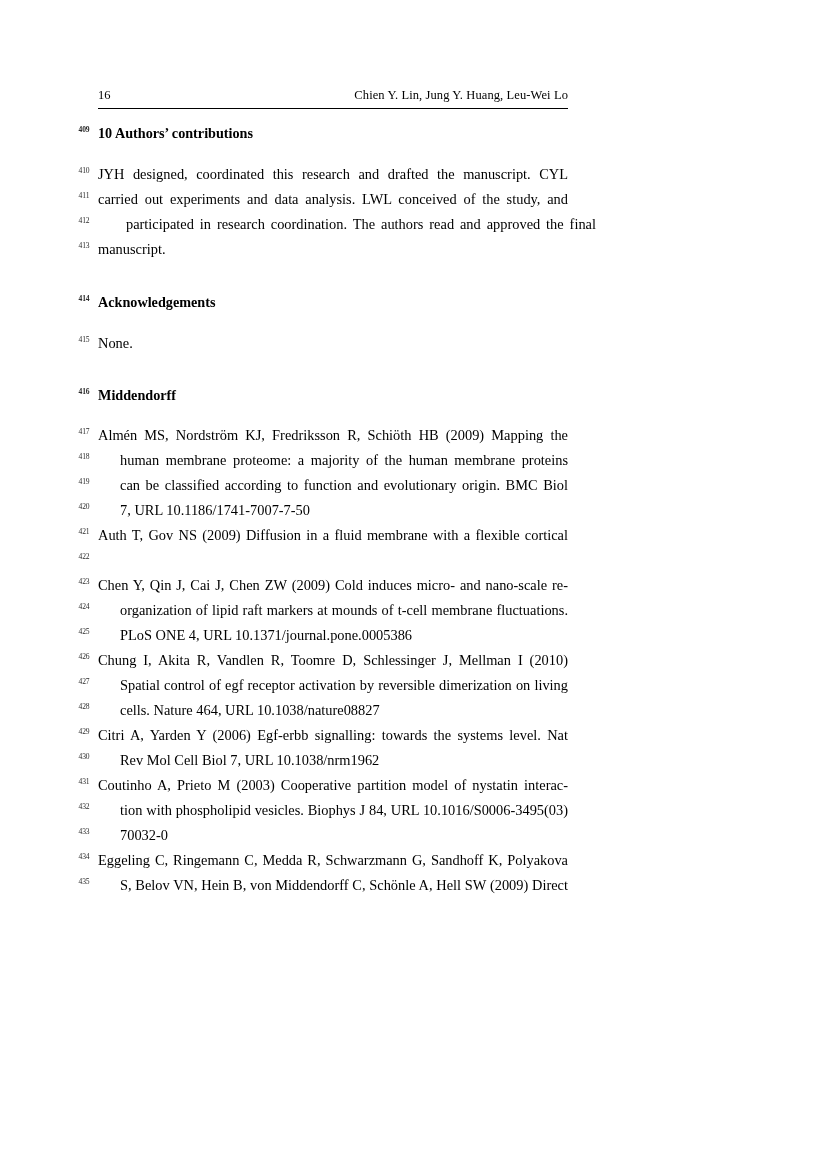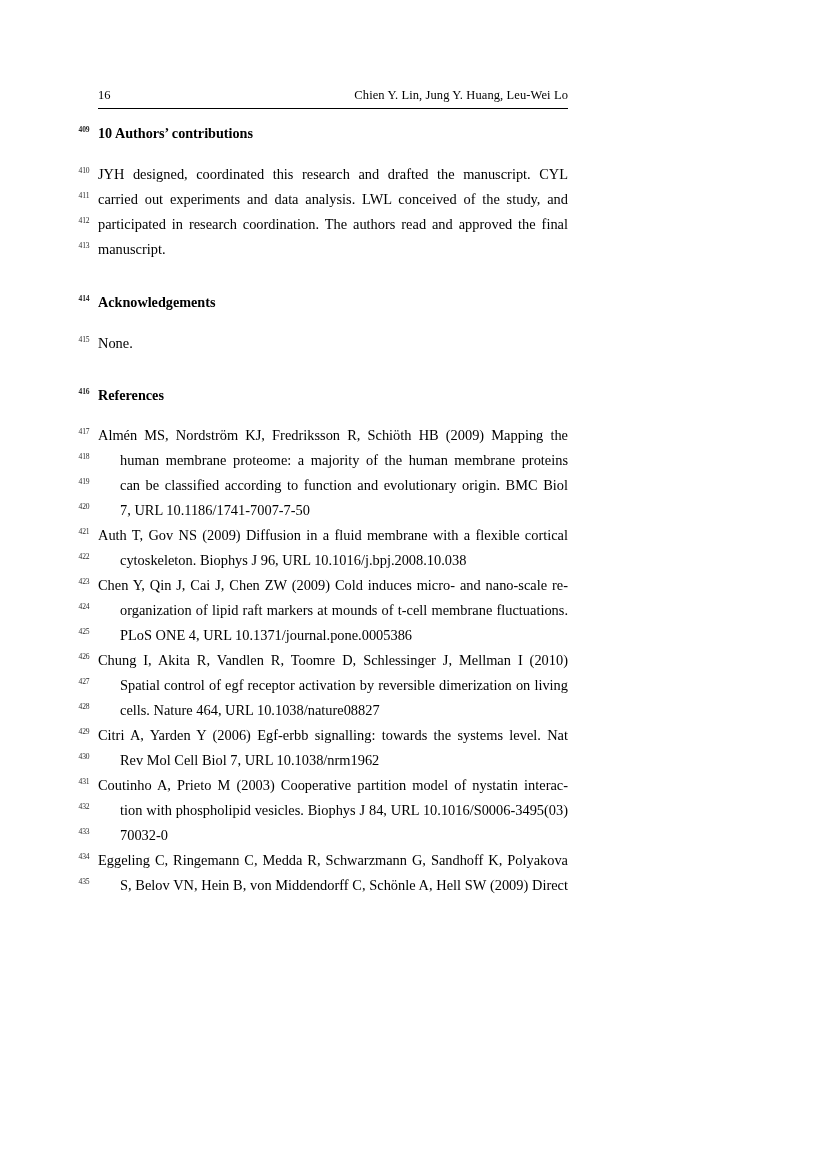--- a/index.html
+++ b/index.html
@@ -103,31 +103,31 @@
   <div class="runhead">
     <span class="folio">16</span>
     <span class="authors">Chien Y. Lin, Jung Y. Huang, Leu-Wei Lo</span>
   </div>
   <div class="rule"></div>
 
   <div id="lines-host">
       <div class="heading" style="top: 126px;"><span class="lineno">409</span><span class="txt">10 Authors’ contributions</span></div>
       <div class="tline" style="top: 167px;"><span class="lineno">410</span><span class="txt" style="word-spacing: 4.93403px;">JYH designed, coordinated this research and drafted the manuscript. CYL</span></div>
       <div class="tline" style="top: 192px;"><span class="lineno">411</span><span class="txt" style="word-spacing: 3.17898px;">carried out experiments and data analysis. LWL conceived of the study, and</span></div>
-      <div class="tline" style="top: 217px;"><span class="lineno">412</span><span class="txt" style="word-spacing: 2.3125px;">participated in research coordination. The authors read and approved the final</span></div>
+      <div class="tline" style="top: 217px;"><span class="lineno">412</span><span class="txt" style="word-spacing: 2.3125px; margin-left: 28px;">participated in research coordination. The authors read and approved the final</span></div>
       <div class="tline" style="top: 242px;"><span class="lineno">413</span><span class="txt">manuscript.</span></div>
       <div class="heading" style="top: 295px;"><span class="lineno">414</span><span class="txt">Acknowledgements</span></div>
       <div class="tline" style="top: 336px;"><span class="lineno">415</span><span class="txt">None.</span></div>
-      <div class="heading" style="top: 388px;"><span class="lineno">416</span><span class="txt">References</span></div>
+      <div class="heading" style="top: 388px;"><span class="lineno">416</span><span class="txt">Middendorff</span></div>
       <div class="tline" style="top: 428px;"><span class="lineno">417</span><span class="txt" style="word-spacing: 3.54844px;">Almén MS, Nordström KJ, Fredriksson R, Schiöth HB (2009) Mapping the</span></div>
       <div class="tline indent" style="top: 453px;"><span class="lineno">418</span><span class="txt" style="word-spacing: 2.93403px;">human membrane proteome: a majority of the human membrane proteins</span></div>
       <div class="tline indent" style="top: 478px;"><span class="lineno">419</span><span class="txt" style="word-spacing: 1.99687px;">can be classified according to function and evolutionary origin. BMC Biol</span></div>
       <div class="tline indent" style="top: 503px;"><span class="lineno">420</span><span class="txt">7, URL 10.1186/1741-7007-7-50</span></div>
       <div class="tline" style="top: 528px;"><span class="lineno">421</span><span class="txt" style="word-spacing: 1.72115px; text-align: center;">Auth T, Gov NS (2009) Diffusion in a fluid membrane with a flexible cortical</span></div>
-      <div class="tline indent" style="top: 553px;"><span class="lineno">422</span><span class="txt">cytoskeleton. Biophys J 96, URL 10.1016/j.bpj.2008.10.038</span></div>
+      <div class="tline indent" style="top: 553px;"><span class="lineno">422</span></div>
       <div class="tline" style="top: 578px;"><span class="lineno">423</span><span class="txt" style="word-spacing: 1.30357px;">Chen Y, Qin J, Cai J, Chen ZW (2009) Cold induces micro- and nano-scale re-</span></div>
       <div class="tline indent" style="top: 603px;"><span class="lineno">424</span><span class="txt" style="word-spacing: 0.5875px;">organization of lipid raft markers at mounds of t-cell membrane fluctuations.</span></div>
       <div class="tline indent" style="top: 628px;"><span class="lineno">425</span><span class="txt">PLoS ONE 4, URL 10.1371/journal.pone.0005386</span></div>
       <div class="tline" style="top: 653px;"><span class="lineno">426</span><span class="txt" style="word-spacing: 3.35417px;">Chung I, Akita R, Vandlen R, Toomre D, Schlessinger J, Mellman I (2010)</span></div>
       <div class="tline indent" style="top: 678px;"><span class="lineno">427</span><span class="txt" style="word-spacing: 0.523438px;">Spatial control of egf receptor activation by reversible dimerization on living</span></div>
       <div class="tline indent" style="top: 703px;"><span class="lineno">428</span><span class="txt">cells. Nature 464, URL 10.1038/nature08827</span></div>
       <div class="tline" style="top: 728px;"><span class="lineno">429</span><span class="txt" style="word-spacing: 2.71023px;">Citri A, Yarden Y (2006) Egf-erbb signalling: towards the systems level. Nat</span></div>
       <div class="tline indent" style="top: 753px;"><span class="lineno">430</span><span class="txt">Rev Mol Cell Biol 7, URL 10.1038/nrm1962</span></div>
       <div class="tline" style="top: 778px;"><span class="lineno">431</span><span class="txt" style="word-spacing: 2.51562px;">Coutinho A, Prieto M (2003) Cooperative partition model of nystatin interac-</span></div>
       <div class="tline indent" style="top: 803px;"><span class="lineno">432</span><span class="txt" style="word-spacing: 0.251953px;">tion with phospholipid vesicles. Biophys J 84, URL 10.1016/S0006-3495(03)</span></div>

